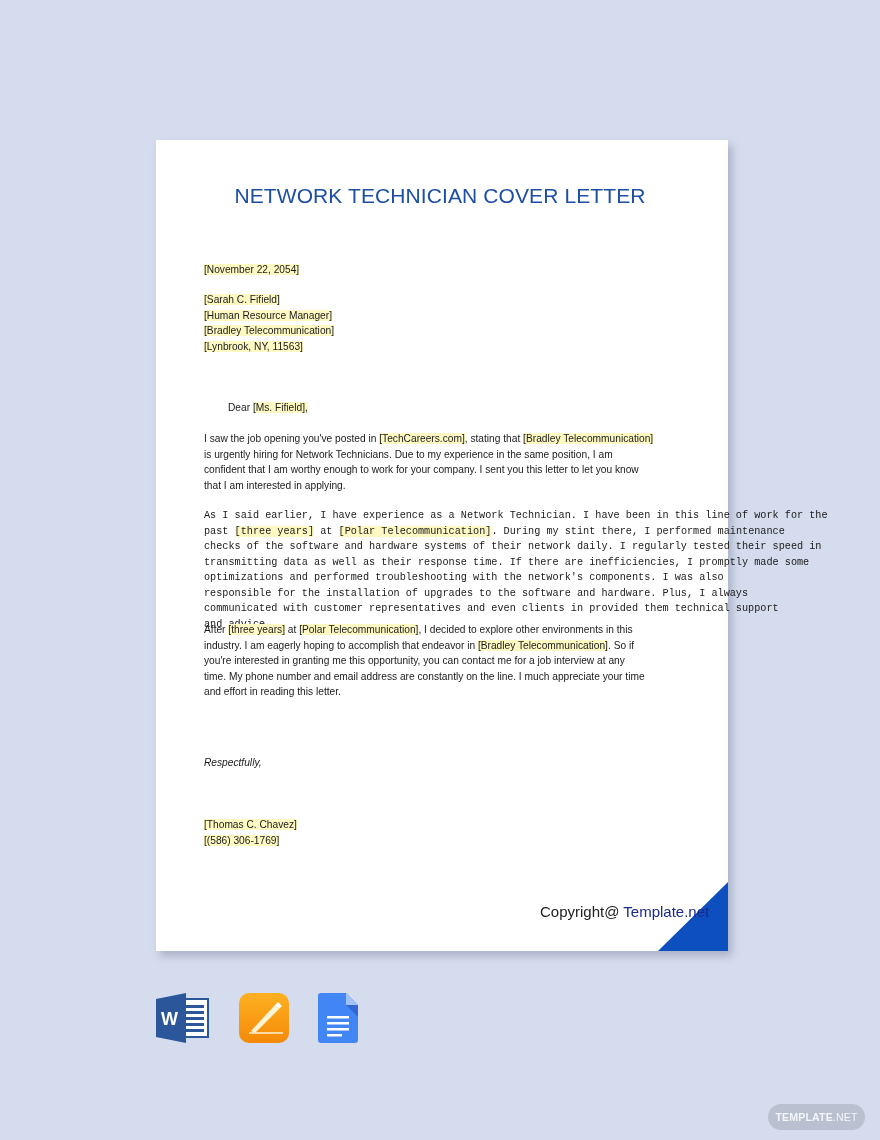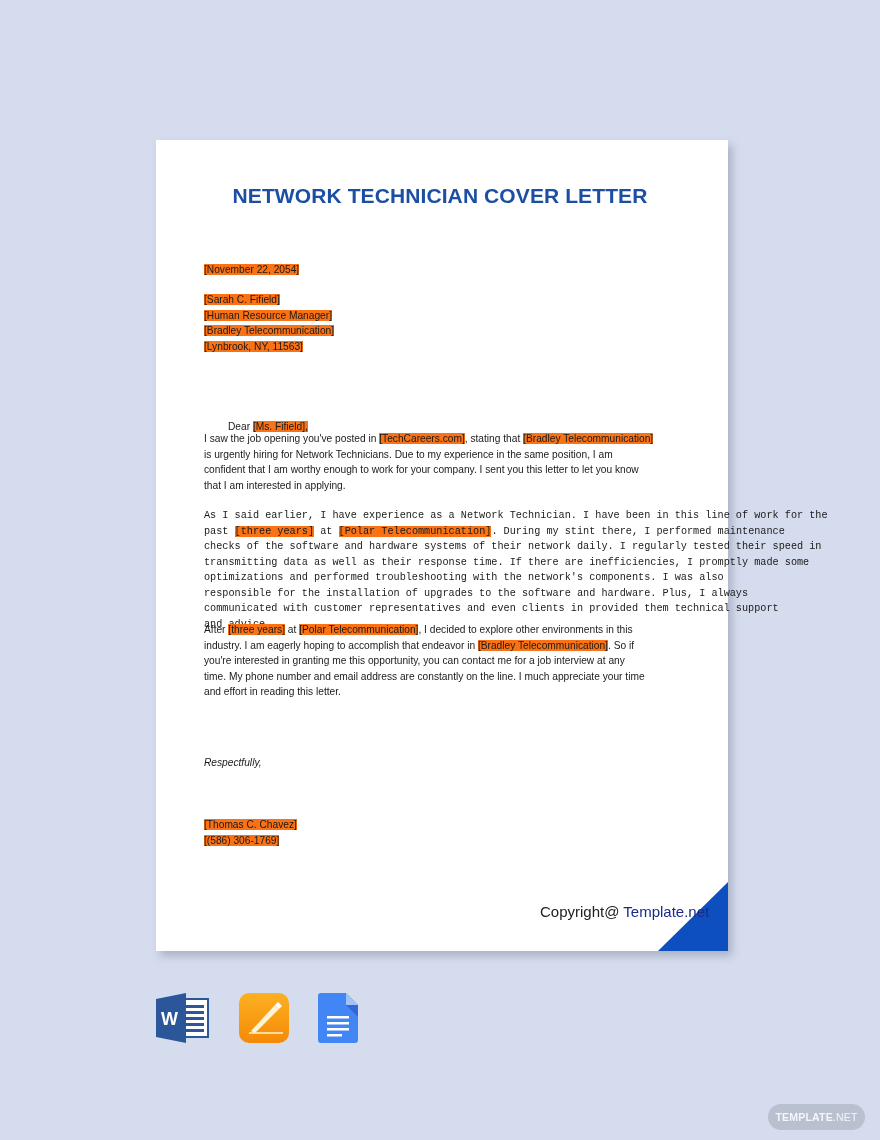--- a/index.html
+++ b/index.html
@@ -16,33 +16,33 @@
       width: 572px; height: 811px;
       background: #ffffff;
       box-shadow: 4px 5px 8px rgba(90, 100, 130, 0.35);
       overflow: hidden;
     }
     .title {
       position: absolute;
       left: 0; right: 0; top: 184px;
       text-align: center;
       color: #1c4fa3;
-      font-weight: bold;
+      font-weight: normal;
       font-size: 21px;
       letter-spacing: 0.1px;
     }
     .doc {
       position: absolute;
       left: 204px;
       width: 460px;
       font-size: 10.2px;
       color: #1a1a1a;
       line-height: 15.5px;
     }
-    .hl { background: #f97316; }
+    .hl { background: #fef9c3; }
     .line { white-space: nowrap; display: block; }
     .copyright {
       position: absolute;
       left: 540px; top: 903px;
       font-size: 15px;
       color: #222;
     }
     .copyright .brand { color: #1a2a8c; }
     .corner {
       position: absolute;
@@ -80,21 +80,21 @@
   <span class="line"><span class="hl">[November 22, 2054]</span></span>
 </div>
 
 <div class="doc" style="top:292px;">
   <span class="line"><span class="hl">[Sarah C. Fifield]</span></span>
   <span class="line"><span class="hl">[Human Resource Manager]</span></span>
   <span class="line"><span class="hl">[Bradley Telecommunication]</span></span>
   <span class="line"><span class="hl">[Lynbrook, NY, 11563]</span></span>
 </div>
 
-<div class="doc" style="top:419px;padding-left:24px;">
+<div class="doc" style="top:400px;padding-left:24px;">
   <span class="line"><span>Dear </span><span class="hl">[Ms. Fifield],</span></span>
 </div>
 
 <div class="doc" style="top:431px;">
   <span class="line"><span>I saw the job opening you've posted in </span><span class="hl">[TechCareers.com]</span><span>, stating that </span><span class="hl">[Bradley Telecommunication]</span></span>
   <span class="line">is urgently hiring for Network Technicians. Due to my experience in the same position, I am</span>
   <span class="line">confident that I am worthy enough to work for your company. I sent you this letter to let you know</span>
   <span class="line">that I am interested in applying.</span>
 </div>
 

